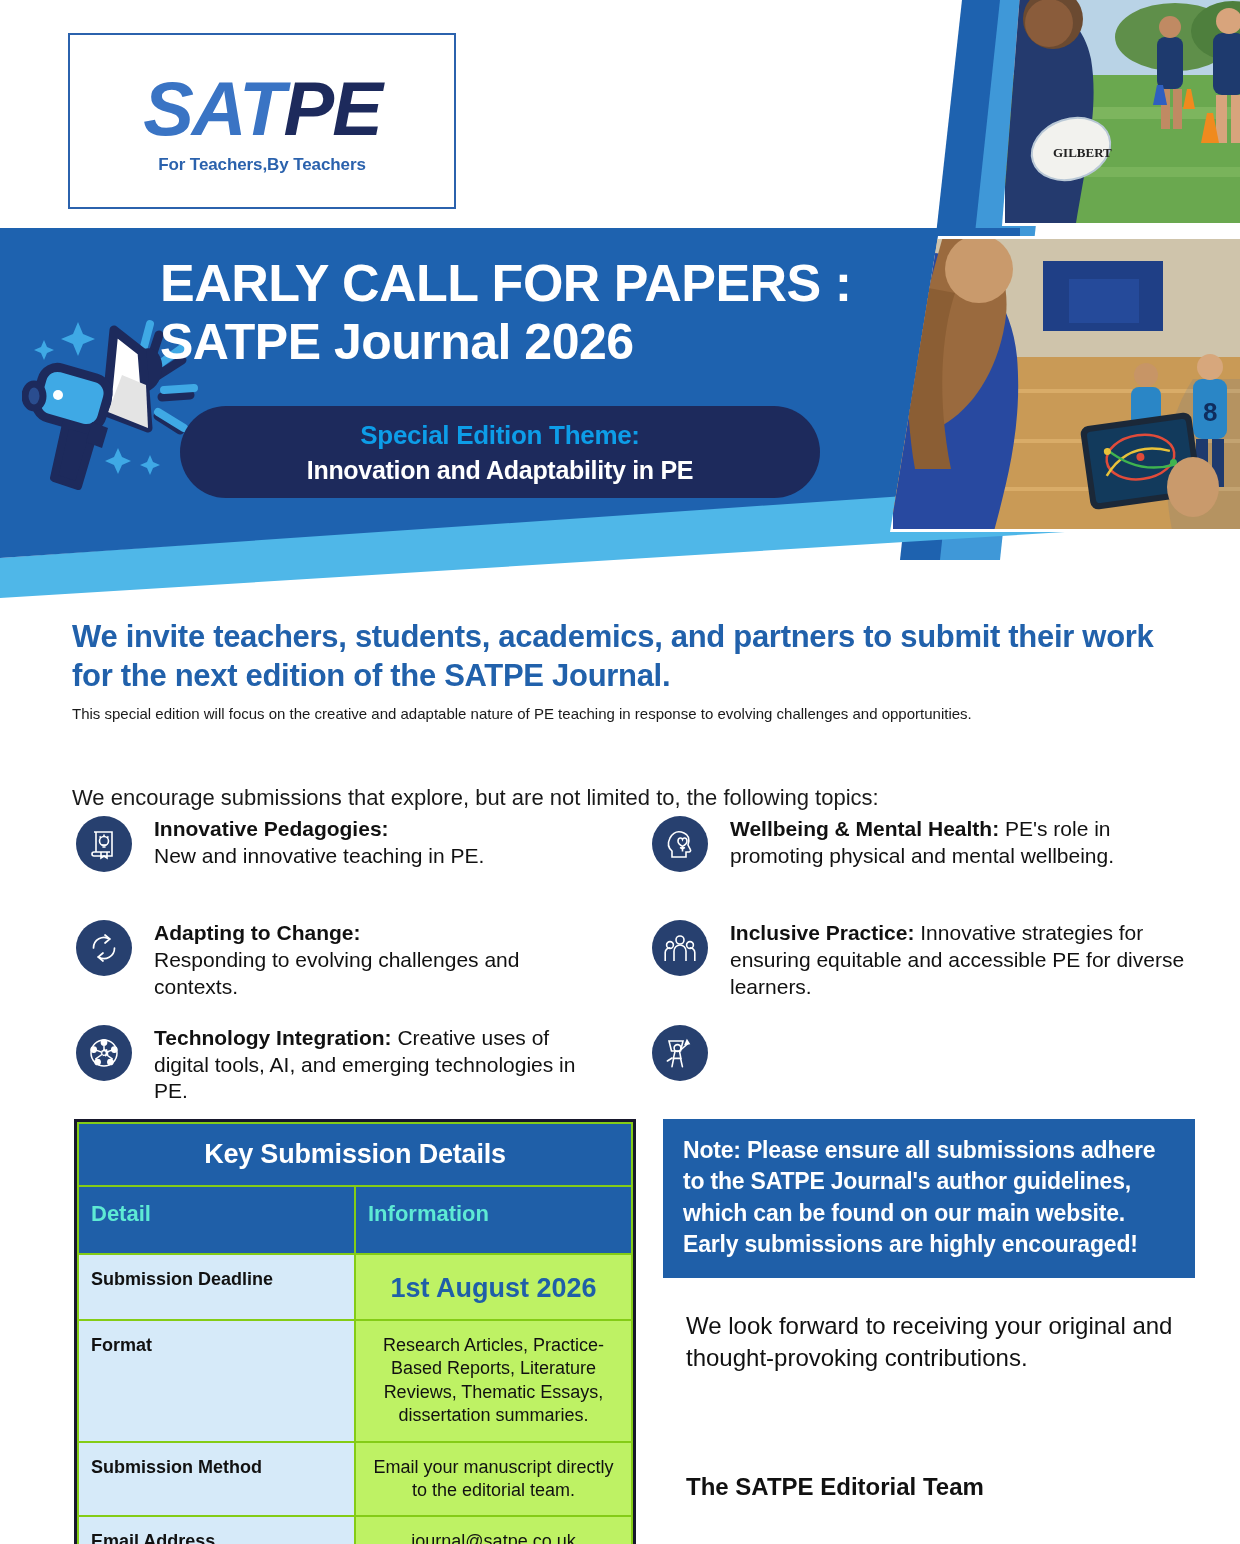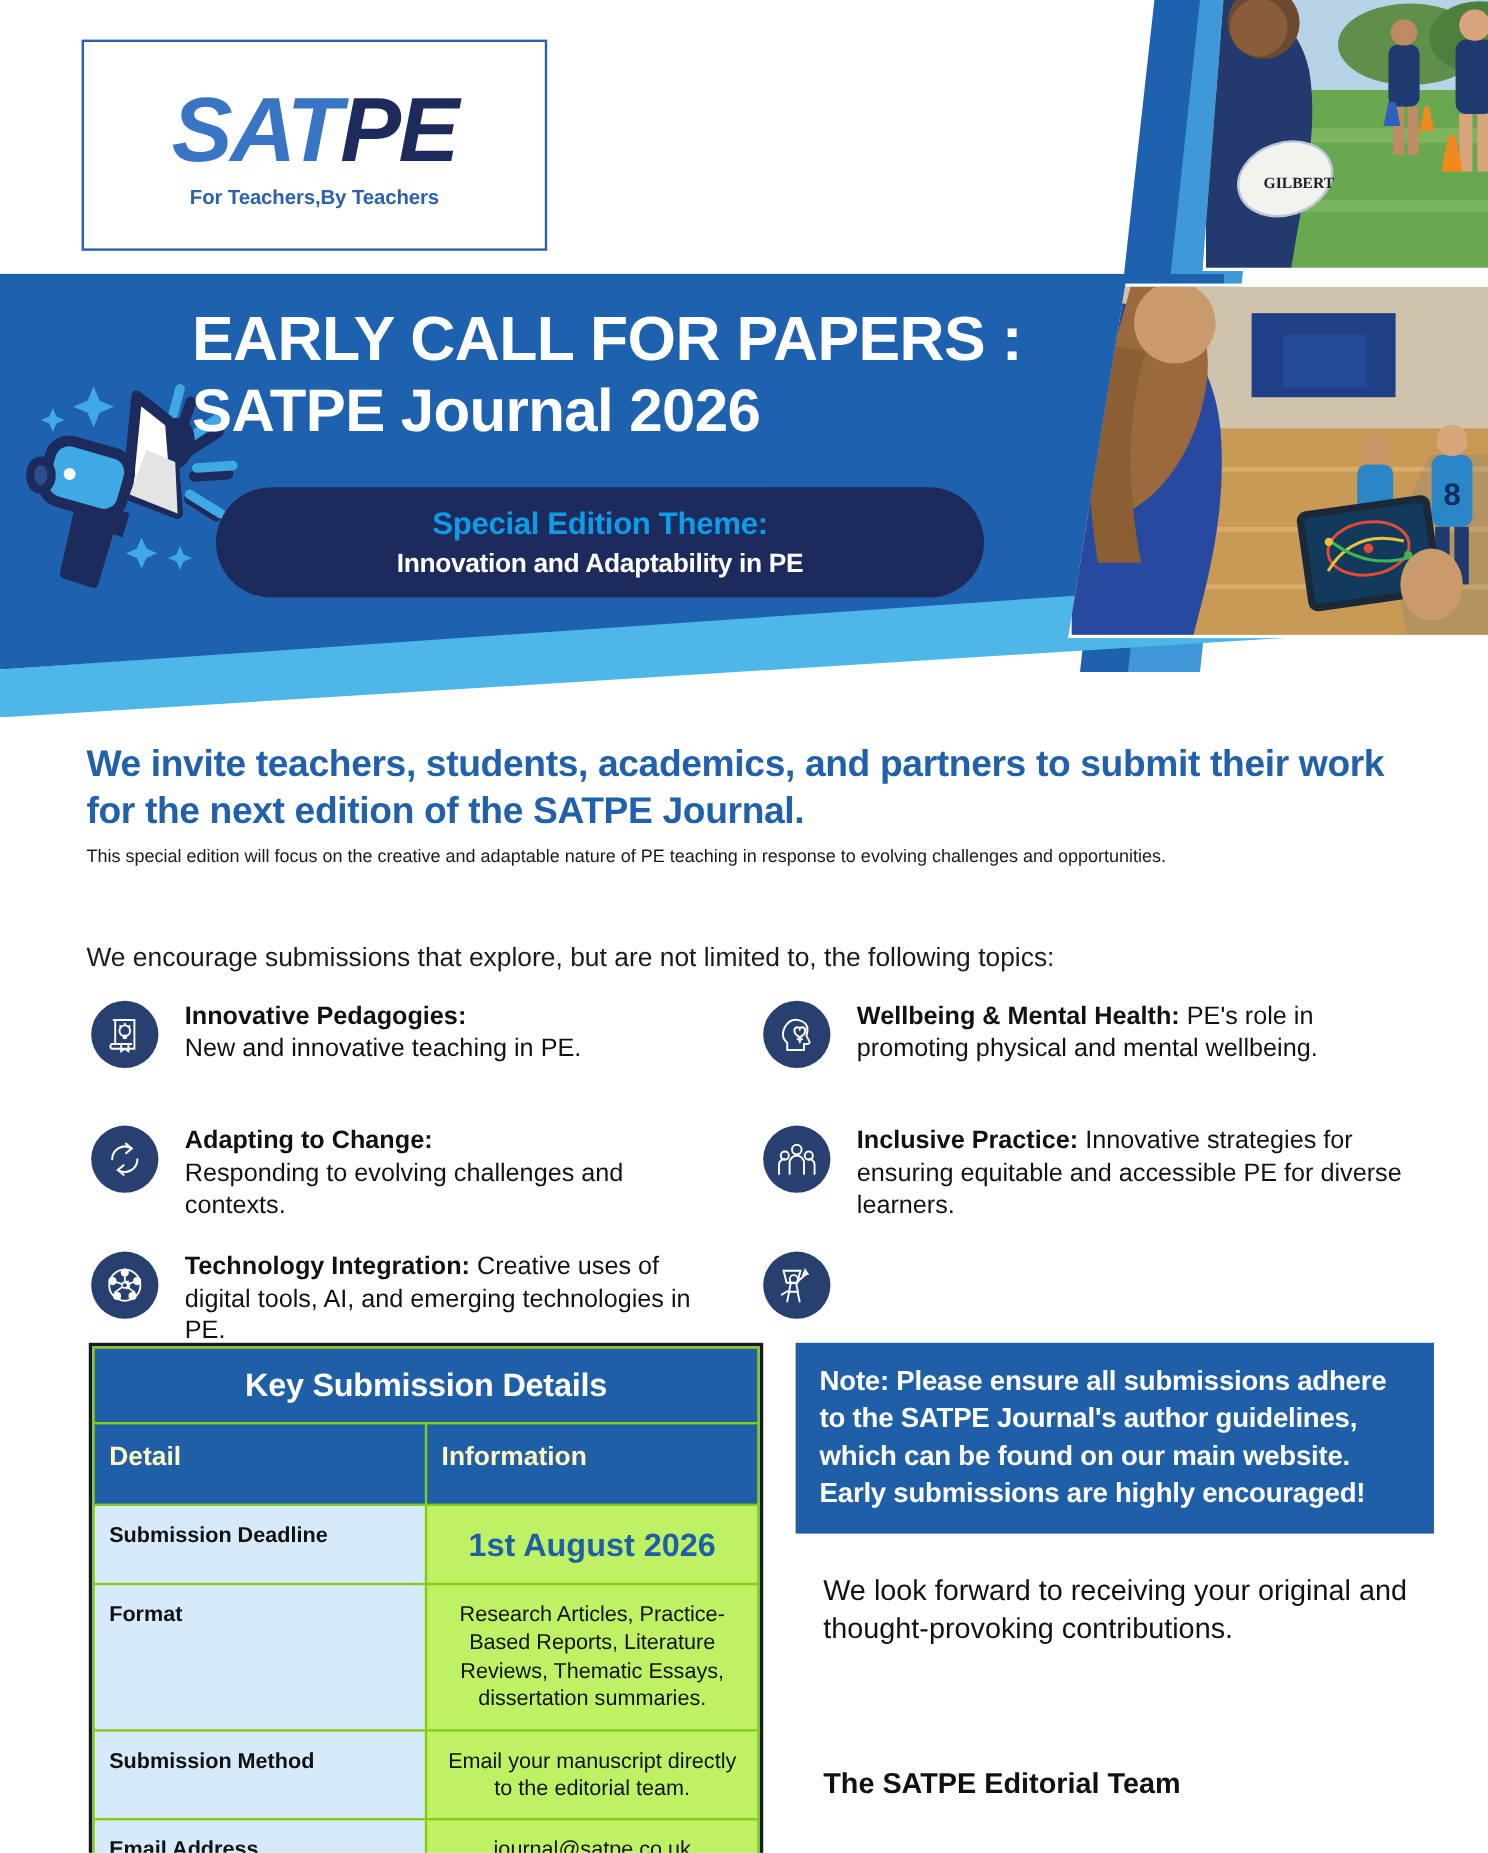--- a/index.html
+++ b/index.html
@@ -109,21 +109,21 @@
     justify-content: center;
   }
   .theme-label {
     color: #0d9de8;
     font-size: 26px;
     font-weight: 800;
     letter-spacing: -0.3px;
   }
   .theme-text {
     color: #ffffff;
-    font-size: 22px;
+    font-size: 25px;
     font-weight: 800;
     margin-top: 5px;
     letter-spacing: -0.3px;
   }
 
   
   .megaphone { position: absolute; left: 22px; top: 300px; z-index: 20; }
 
   
   .photo {
@@ -170,25 +170,25 @@
     left: 72px; top: 783px;
     width: 1090px;
     font-size: 22px;
     line-height: 1.34;
     color: #1a1a1a;
   }
 
   
   .topics {
     position: absolute;
-    left: 76px; top: 832px;
+    left: 76px; top: 814px;
     width: 1100px;
     display: grid;
     grid-template-columns: 560px 540px;
-    column-gap: 0;
+    column-gap: 16px;
   }
   .topic {
     display: flex;
     align-items: flex-start;
     margin-bottom: 22px;
     min-height: 82px;
   }
   .topic-icon {
     flex: 0 0 auto;
     width: 56px; height: 56px;
@@ -226,21 +226,21 @@
     background: #1f5fa8;
     color: #ffffff;
     font-size: 27px;
     font-weight: 800;
     text-align: center;
     padding: 15px 6px;
     letter-spacing: -0.2px;
   }
   .ksd-head {
     background: #1f5fa8;
-    color: #fef9c3;
+    color: #5eead4;
     font-size: 22px;
     font-weight: 800;
     text-align: left;
     padding: 14px 12px 26px 12px;
   }
   .ksd-k {
     background: #d6eaf9;
     font-size: 18px;
     font-weight: 800;
     padding: 14px 12px;

